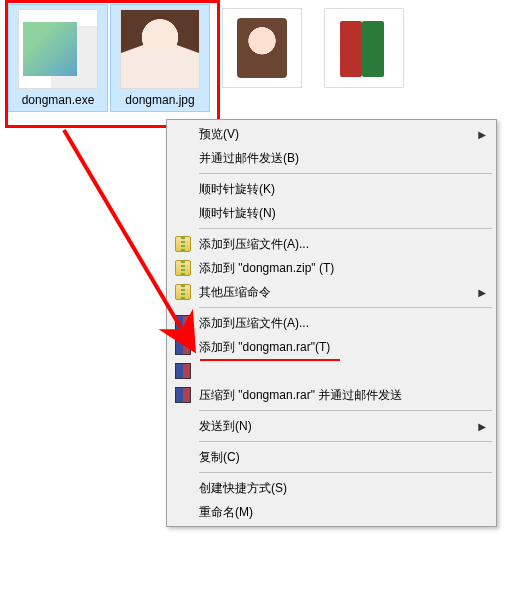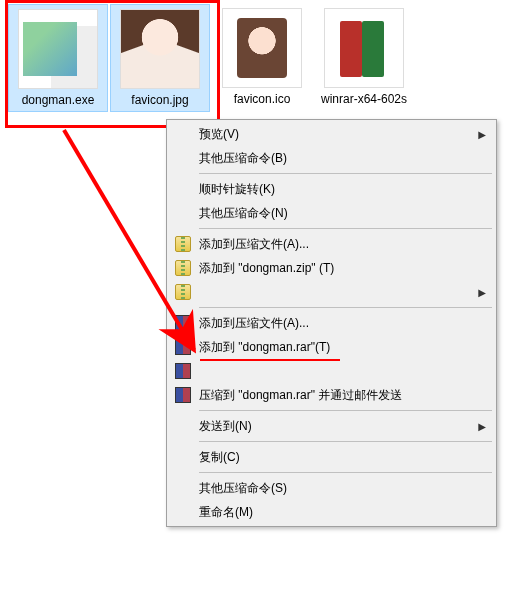--- a/index.html
+++ b/index.html
@@ -153,70 +153,69 @@
     <div class="file-item selected">
       <div class="thumb">
         <div class="thumb-exe"></div>
       </div>
       <div class="file-label">dongman.exe</div>
     </div>
     <div class="file-item selected">
       <div class="thumb">
         <div class="thumb-anime"></div>
       </div>
-      <div class="file-label">favicon.jpg</div>
+      <div class="file-label">dongman.jpg</div>
     </div>
     <div class="file-item">
       <div class="thumb">
         <div class="thumb-ico"></div>
       </div>
-      <div class="file-label">favicon.ico</div>
     </div>
     <div class="file-item">
       <div class="thumb">
         <div class="thumb-rar"></div>
       </div>
-      <div class="file-label">winrar-x64-602s</div>
     </div>
   </div>
 
 <div class="red-box"></div>
 
 <div class="context-menu">
     <div class="menu-item">
       <span>预览(V)</span>
       <span class="submenu-arrow">▶</span>
     </div>
     <div class="menu-item">
-      <span>其他压缩命令(B)</span>
+      <span>并通过邮件发送(B)</span>
     </div>
     <div class="menu-sep"></div>
     <div class="menu-item">
       <span>顺时针旋转(K)</span>
     </div>
     <div class="menu-item">
-      <span>其他压缩命令(N)</span>
+      <span>顺时针旋转(N)</span>
     </div>
     <div class="menu-sep"></div>
     <div class="menu-item">
       <span class="mi-icon">
         <span class="icon-box zip-y"></span>
       </span>
       <span>添加到压缩文件(A)...</span>
     </div>
     <div class="menu-item">
       <span class="mi-icon">
         <span class="icon-box zip-y"></span>
       </span>
       <span>添加到 "dongman.zip" (T)</span>
     </div>
     <div class="menu-item">
       <span class="mi-icon">
         <span class="icon-box zip-y"></span>
       </span>
+      <span>其他压缩命令</span>
       <span class="submenu-arrow">▶</span>
     </div>
     <div class="menu-sep"></div>
     <div class="menu-item">
       <span class="mi-icon">
         <span class="icon-box rar-b"></span>
       </span>
       <span>添加到压缩文件(A)...</span>
     </div>
     <div class="menu-item">
@@ -240,21 +239,21 @@
     <div class="menu-item">
       <span>发送到(N)</span>
       <span class="submenu-arrow">▶</span>
     </div>
     <div class="menu-sep"></div>
     <div class="menu-item">
       <span>复制(C)</span>
     </div>
     <div class="menu-sep"></div>
     <div class="menu-item">
-      <span>其他压缩命令(S)</span>
+      <span>创建快捷方式(S)</span>
     </div>
     <div class="menu-item">
       <span>重命名(M)</span>
     </div>
   </div>
 
 <div class="red-underline"></div>
 
 <svg class="arrow-svg">
   <defs>

